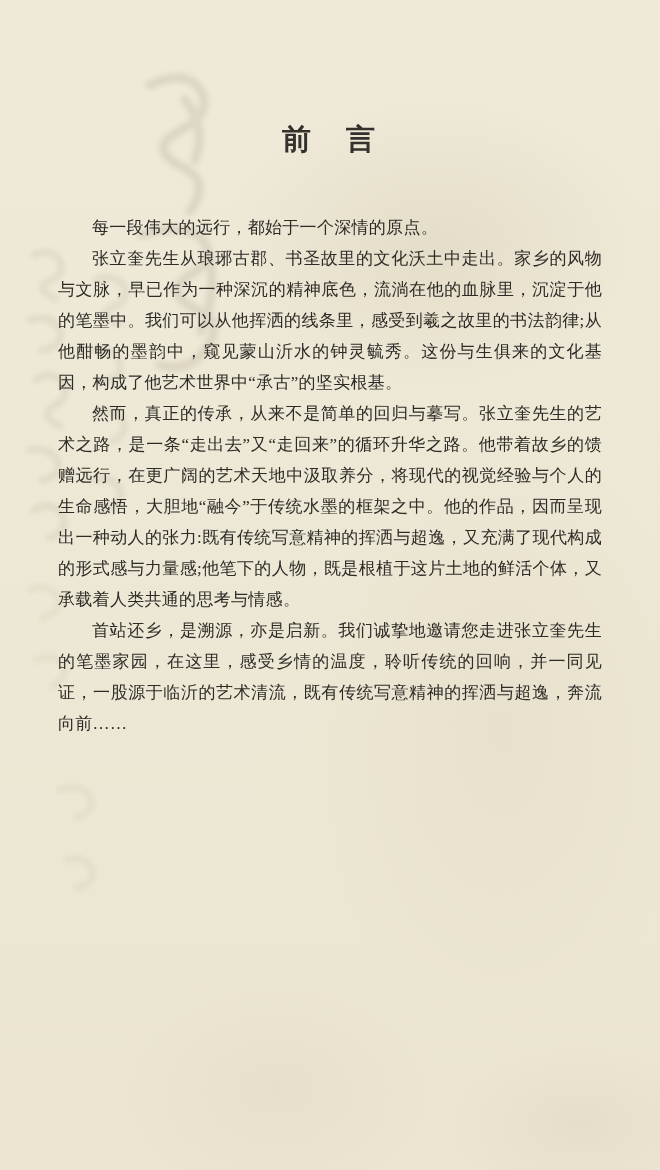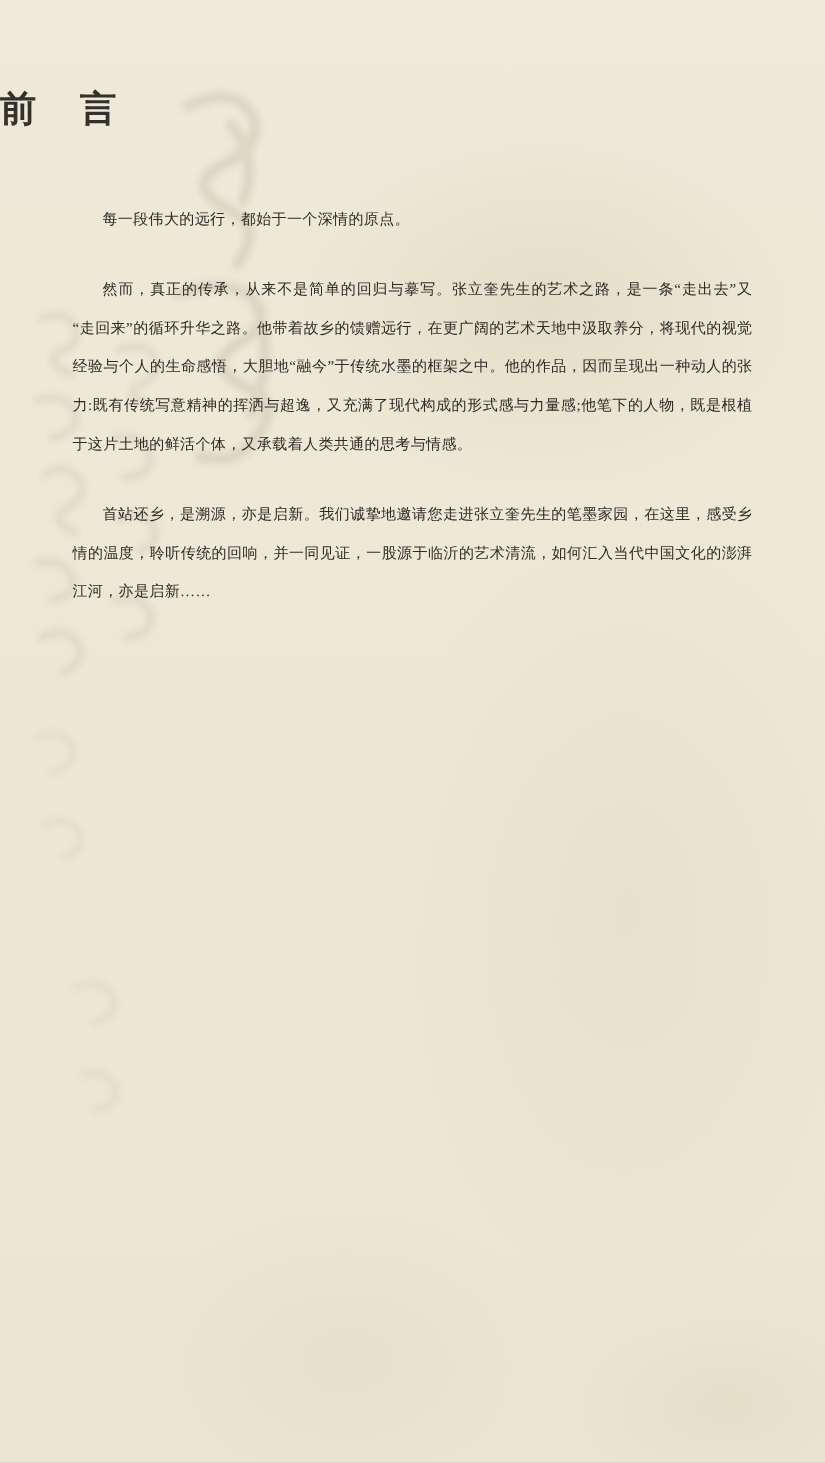--- a/index.html
+++ b/index.html
@@ -17,37 +17,37 @@
       radial-gradient(ellipse 200px 120px at 88% 96%, rgba(209,201,176,0.25), rgba(209,201,176,0) 70%),
       linear-gradient(180deg, #efe9d9 0%, #ede7d5 50%, #ebe5d2 100%);
   }
   
   .watermark {
     position:absolute; left:0; top:30px;
     opacity:0.9; pointer-events:none;
   }
   .page-title {
     position:relative;
-    margin:0; padding-top:68px;
-    text-align:left;
+    margin:0; padding-top:120px;
+    text-align:center;
     font-size:29px; font-weight:bold;
     letter-spacing:3px;
     color:#33312b;
   }
   .body-text { position:relative; margin:52px 58px 0 58px; }
   .body-text p {
     margin:0;
-    font-size:12px;
+    font-size:17px;
     line-height:31px;
     letter-spacing:0.3px;
     text-align:justify;
     text-indent:2em;
     color:#2d2b26;
   }
-  .body-text p.gap { margin-top:25px; }
+  .body-text p.gap { }
 </style>
 </head>
 <body>
 
 <div class="page">
 
   <div class="watermark">
     <svg width="260" height="920" viewBox="0 0 260 920" xmlns="http://www.w3.org/2000/svg">
       <defs>
         <filter id="wblur" x="-20%" y="-20%" width="140%" height="140%">
@@ -82,17 +82,18 @@
           <path d="M66,830 q18,-6 26,10 q4,14 -16,18"></path>
         </g>
       </g>
     </svg>
   </div>
 
   <h1 class="page-title">前　言</h1>
 
   <div class="body-text">
     <p>每一段伟大的远行，都始于一个深情的原点。</p>
+    <p>张立奎先生从琅琊古郡、书圣故里的文化沃土中走出。家乡的风物与文脉，早已作为一种深沉的精神底色，流淌在他的血脉里，沉淀于他的笔墨中。我们可以从他挥洒的线条里，感受到羲之故里的书法韵律;从他酣畅的墨韵中，窥见蒙山沂水的钟灵毓秀。这份与生俱来的文化基因，构成了他艺术世界中“承古”的坚实根基。</p>
     <p class="gap">然而，真正的传承，从来不是简单的回归与摹写。张立奎先生的艺术之路，是一条“走出去”又“走回来”的循环升华之路。他带着故乡的馈赠远行，在更广阔的艺术天地中汲取养分，将现代的视觉经验与个人的生命感悟，大胆地“融今”于传统水墨的框架之中。他的作品，因而呈现出一种动人的张力:既有传统写意精神的挥洒与超逸，又充满了现代构成的形式感与力量感;他笔下的人物，既是根植于这片土地的鲜活个体，又承载着人类共通的思考与情感。</p>
-    <p class="gap">首站还乡，是溯源，亦是启新。我们诚挚地邀请您走进张立奎先生的笔墨家园，在这里，感受乡情的温度，聆听传统的回响，并一同见证，一股源于临沂的艺术清流，如何汇入当代中国文化的澎湃江河，亦是启新……</p>
+    <p class="gap">首站还乡，是溯源，亦是启新。我们诚挚地邀请您走进张立奎先生的笔墨家园，在这里，感受乡情的温度，聆听传统的回响，并一同见证，一股源于临沂的艺术清流，既有传统写意精神的挥洒与超逸，奔流向前……</p>
   </div>
 
 </div>
 
 </body></html>

